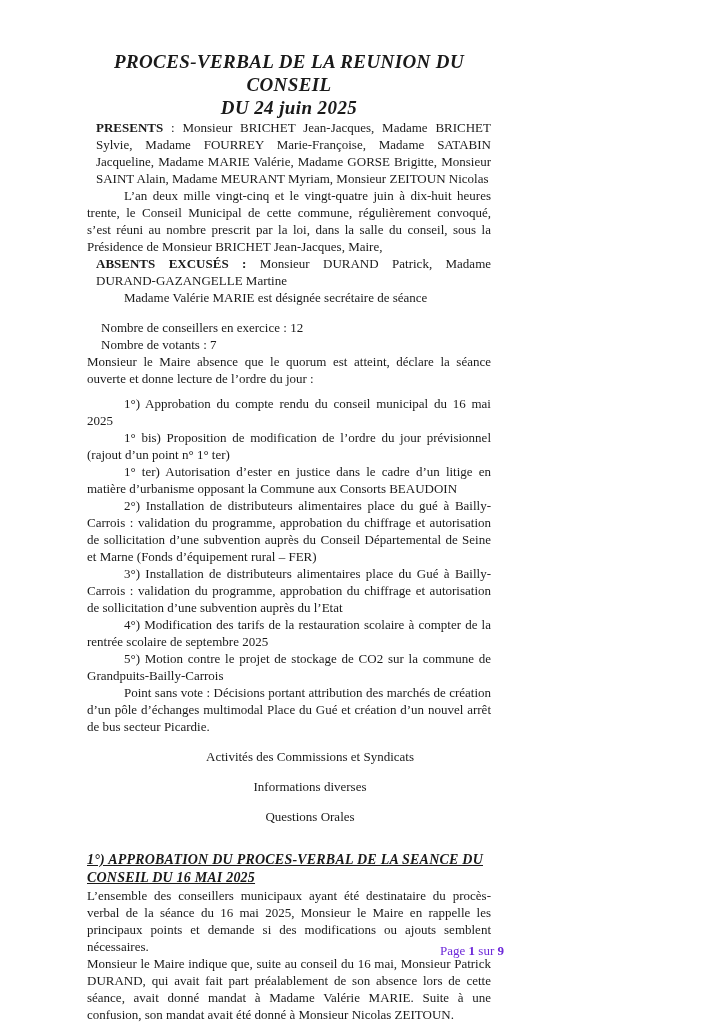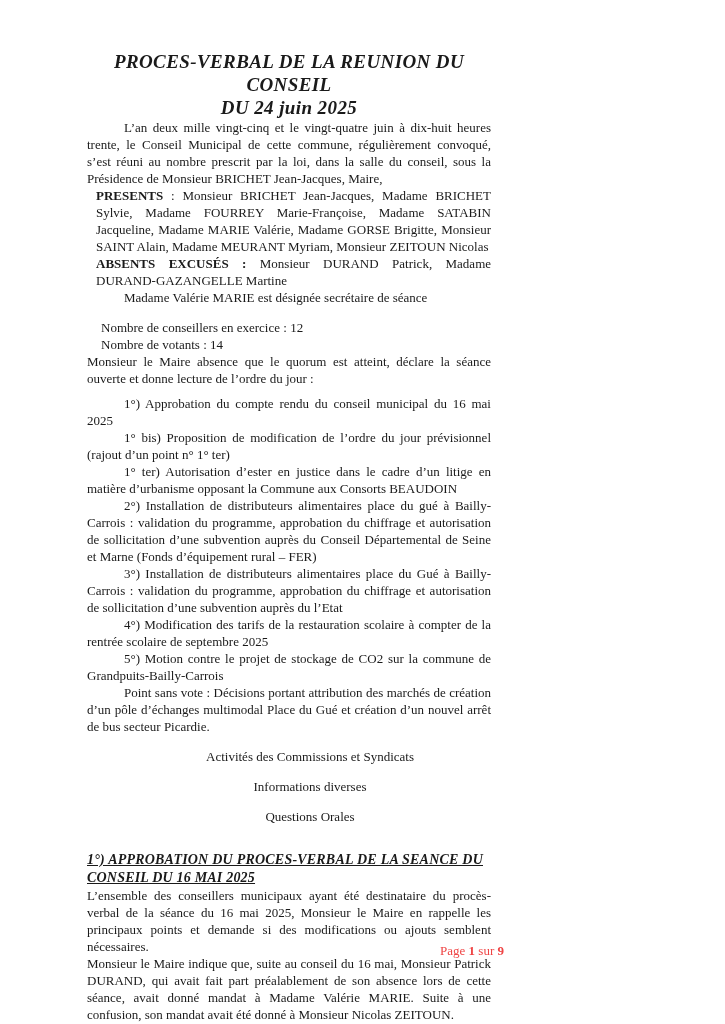--- a/index.html
+++ b/index.html
@@ -61,47 +61,47 @@
     text-decoration: underline;
     letter-spacing: 0.2px;
     text-align: justify;
   }
   .mt-para { margin-top: 14px; }
   .page-footer {
     position: absolute;
     top: 942px;
     right: 75px;
     font-size: 13px;
-    color: #ef4444;
+    color: #6d28d9;
     white-space: pre;
   }
   b, strong { font-weight: bold; }
 </style>
 </head>
 <body>
 
 <div class="page">
 
   <h1 class="doc-title">
     <div>PROCES-VERBAL DE LA REUNION DU CONSEIL</div>
     <div>DU 24 juin 2025</div>
   </h1>
 
+  <p class="blk att mt-presents"><strong>PRESENTS</strong><span> : </span><span>Monsieur BRICHET Jean-Jacques, Madame BRICHET Sylvie,  Madame FOURREY Marie-Françoise, Madame SATABIN Jacqueline, Madame MARIE Valérie, Madame GORSE Brigitte, Monsieur SAINT Alain, Madame MEURANT Myriam, Monsieur ZEITOUN Nicolas</span></p>
+
   <p class="blk ind mt-intro">L’an deux mille vingt-cinq et le vingt-quatre juin à dix-huit heures trente, le Conseil Municipal de cette commune, régulièrement convoqué, s’est réuni au nombre prescrit par la loi, dans la salle du conseil, sous la Présidence de Monsieur BRICHET Jean-Jacques, Maire,</p>
-
-  <p class="blk att mt-presents"><strong>PRESENTS</strong><span> : </span><span>Monsieur BRICHET Jean-Jacques, Madame BRICHET Sylvie,  Madame FOURREY Marie-Françoise, Madame SATABIN Jacqueline, Madame MARIE Valérie, Madame GORSE Brigitte, Monsieur SAINT Alain, Madame MEURANT Myriam, Monsieur ZEITOUN Nicolas</span></p>
 
 
   <p class="blk att mt-absents"><strong>ABSENTS EXCUSÉS :</strong><span>  </span><span>Monsieur DURAND Patrick, Madame DURAND-GAZANGELLE Martine</span></p>
 
   <p class="blk ind mt-secr">Madame Valérie MARIE est désignée secrétaire de séance</p>
 
   <div class="mt-counts">
     <p class="counts-line">Nombre de conseillers en exercice : 12</p>
-    <p class="counts-line">Nombre de votants : 14</p>
+    <p class="counts-line">Nombre de votants : 7</p>
   </div>
 
   <p class="blk mt-quorum">Monsieur le Maire absence que le quorum est atteint, déclare la séance ouverte et donne lecture de l’ordre du jour :</p>
 
   <div class="mt-agenda">
     <p class="blk ind">1°) Approbation du compte rendu du conseil municipal du 16 mai 2025</p>
     <p class="blk ind">1° bis) Proposition de modification de l’ordre du jour prévisionnel (rajout d’un point n° 1° ter)</p>
     <p class="blk ind">1° ter) Autorisation d’ester en justice dans le cadre d’un litige en matière d’urbanisme opposant la Commune aux Consorts BEAUDOIN</p>
     <p class="blk ind">2°) Installation de distributeurs alimentaires place du gué à Bailly-Carrois : validation du programme, approbation du chiffrage et autorisation de sollicitation d’une subvention auprès du Conseil Départemental de Seine et Marne (Fonds d’équipement rural – FER)</p>
     <p class="blk ind">3°) Installation de distributeurs alimentaires place du Gué à Bailly-Carrois : validation du programme, approbation du chiffrage et autorisation de sollicitation d’une subvention auprès du l’Etat</p>

